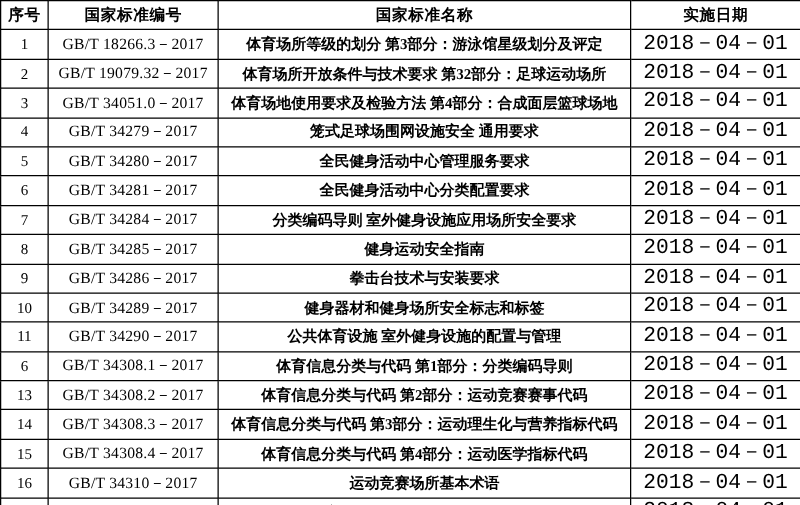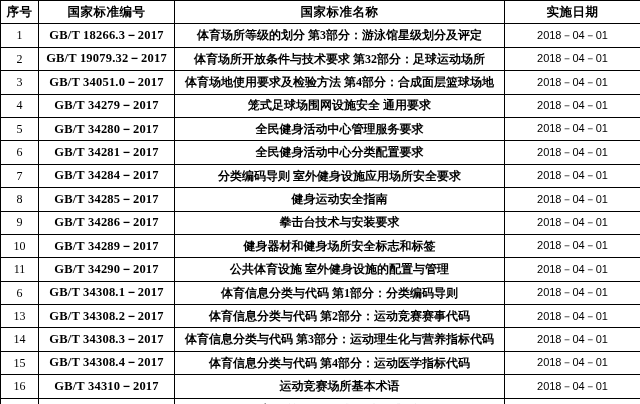--- a/index.html
+++ b/index.html
@@ -44,32 +44,32 @@
   .col-code { width: 136px; }
   .col-name { width: 330px; }
   .col-date { width: 136px; }
 
   td.cell-seq {
     font-size: 12px;
     font-family: "Liberation Serif", "DejaVu Serif", serif;
   }
   td.cell-code {
     font-size: 12.5px;
-    font-weight: bold;
+    font-weight: normal;
     letter-spacing: 0.2px;
     font-family: "Liberation Serif", "DejaVu Serif", serif;
   }
   td.cell-name {
     font-size: 12px;
     font-family: "Liberation Serif", "DejaVu Serif", serif;
     font-weight: bold;
   }
   td.cell-date {
-    font-size: 11px;
-    font-family: Liberation Sans, sans-serif;
+    font-size: 17px;
+    font-family: Liberation Mono, monospace;
   }
 </style>
 </head>
 <body>
 
 <div class="table-wrap">
   <table class="std-table">
     <colgroup>
       <col class="col-seq">
       <col class="col-code">

